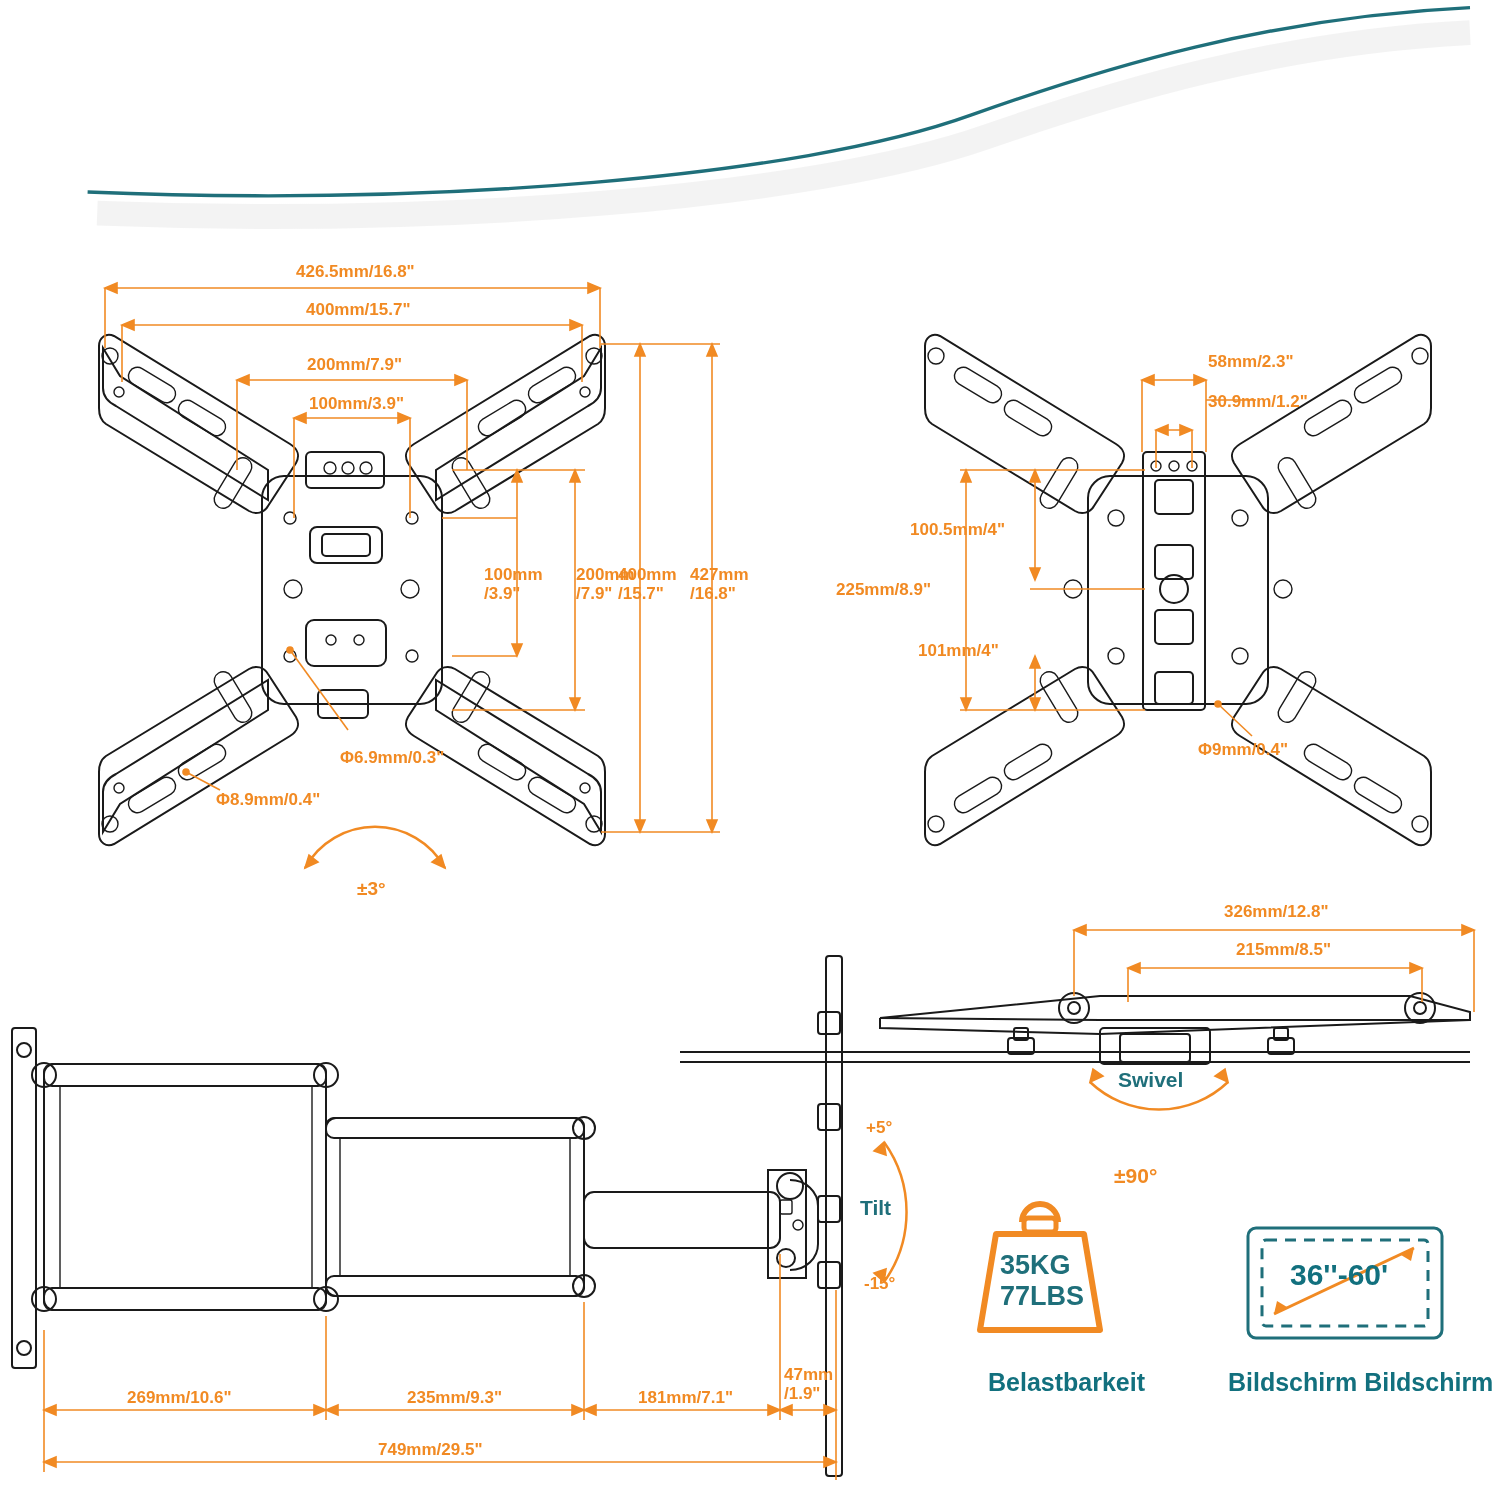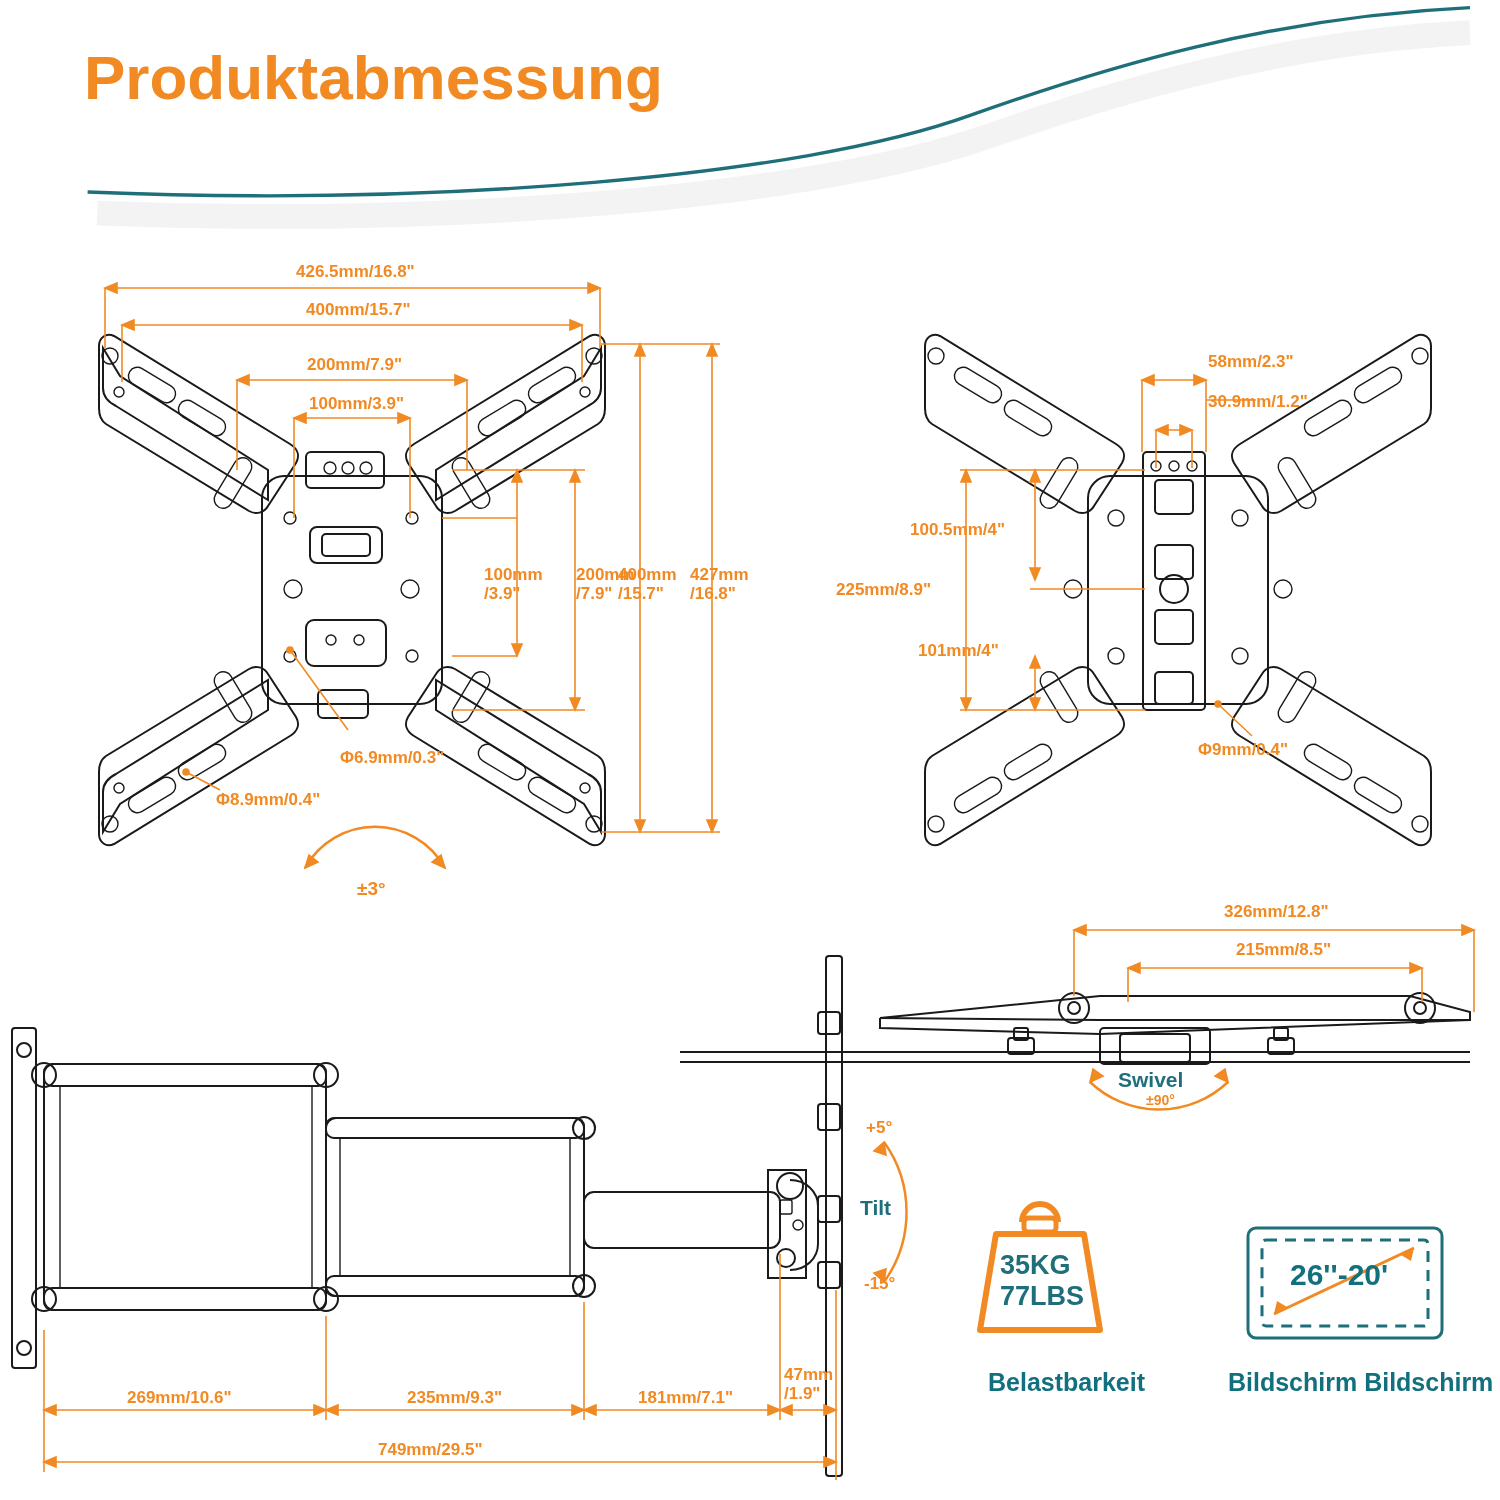--- a/index.html
+++ b/index.html
@@ -33,21 +33,20 @@
 <body>
 
 <div class="stage">
 
   <svg class="swoosh" width="1500" height="250" viewBox="0 0 1500 250">
     <path d="M0,0 L1500,0 L1500,30 C1200,40 1000,110 880,150 C700,210 300,200 0,175 Z" fill="#ffffff"></path>
     <path d="M1500,8 C1290,18 1120,70 980,120 C800,185 420,215 60,200" fill="none" stroke="#1F6F7A" stroke-width="3.5"></path>
     <path d="M1500,34 C1300,44 1130,96 995,143 C815,206 430,236 70,222" fill="none" stroke="#E9E9E9" stroke-width="26" opacity="0.55"></path>
   </svg>
 
-  <div class="title">Produktabmessung</div>
 
   <svg width="1500" height="1500" viewBox="0 0 1500 1500">
 
     <g class="blk">
 
       <path d="M103,348 L103,388 C103,396 108,402 116,406 L268,500 L268,470 L120,376 Z"></path>
       <path d="M601,348 L601,388 C601,396 596,402 588,406 L436,500 L436,470 L584,376 Z"></path>
       <path d="M103,832 L103,792 C103,784 108,778 116,774 L268,680 L268,710 L120,804 Z"></path>
       <path d="M601,832 L601,792 C601,784 596,778 588,774 L436,680 L436,710 L584,804 Z"></path>
 
@@ -380,21 +379,21 @@
 
       <path d="M1090,1082 A100,100 0 0 0 1228,1082" stroke-width="2.5"></path>
       <path d="M1090,1082 l3,-13 l10,7 Z" fill="#F18A23"></path>
       <path d="M1228,1082 l-3,-13 l-10,7 Z" fill="#F18A23"></path>
     </g>
   </svg>
 
   <div class="dim" style="left:1224px;top:902px;">326mm/12.8"</div>
   <div class="dim" style="left:1236px;top:940px;">215mm/8.5"</div>
   <div class="dim teal" style="left:1118px;top:1068px;font-size:21px;">Swivel</div>
-  <div class="dim" style="left:1114px;top:1092px;font-size:14px;margin-left:32px;">±90°</div>
+  <div class="dim" style="left:1114px;top:1164px;font-size:21px;">±90°</div>
 
   <svg width="1500" height="1500" viewBox="0 0 1500 1500">
 
     <g>
       <path d="M1022,1222 C1022,1212 1030,1204 1040,1204 C1050,1204 1058,1212 1058,1222" fill="none" stroke="#F18A23" stroke-width="6"></path>
       <rect x="1024" y="1218" width="32" height="14" rx="4" fill="none" stroke="#F18A23" stroke-width="5"></rect>
       <path d="M996,1234 L1084,1234 L1100,1330 L980,1330 Z" fill="none" stroke="#F18A23" stroke-width="6" stroke-linejoin="round"></path>
     </g>
 
     <g>
@@ -403,18 +402,18 @@
       <line x1="1274" y1="1314" x2="1414" y2="1248" stroke="#F18A23" stroke-width="3"></line>
       <path d="M1274,1314 l3,-13 l10,6 Z" fill="#F18A23"></path>
       <path d="M1414,1248 l-3,13 l-10,-6 Z" fill="#F18A23"></path>
     </g>
   </svg>
 
   <div class="lbl-teal" style="left:1000px;top:1250px;color:#1F6F7A;font-size:27px;font-weight:bold;line-height:1.15;">
     <span>35KG</span><br>
     <span>77LBS</span>
   </div>
-  <div class="lbl-teal" style="left:1290px;top:1258px;font-size:30px;">26''-20'</div>
+  <div class="lbl-teal" style="left:1290px;top:1258px;font-size:30px;">36''-60'</div>
 
   <div class="lbl-teal" style="left:988px;top:1368px;font-size:25px;">Belastbarkeit</div>
   <div class="lbl-teal" style="left:1228px;top:1368px;font-size:25px;">Bildschirm Bildschirm</div>
 
 </div>
 
 </body></html>

